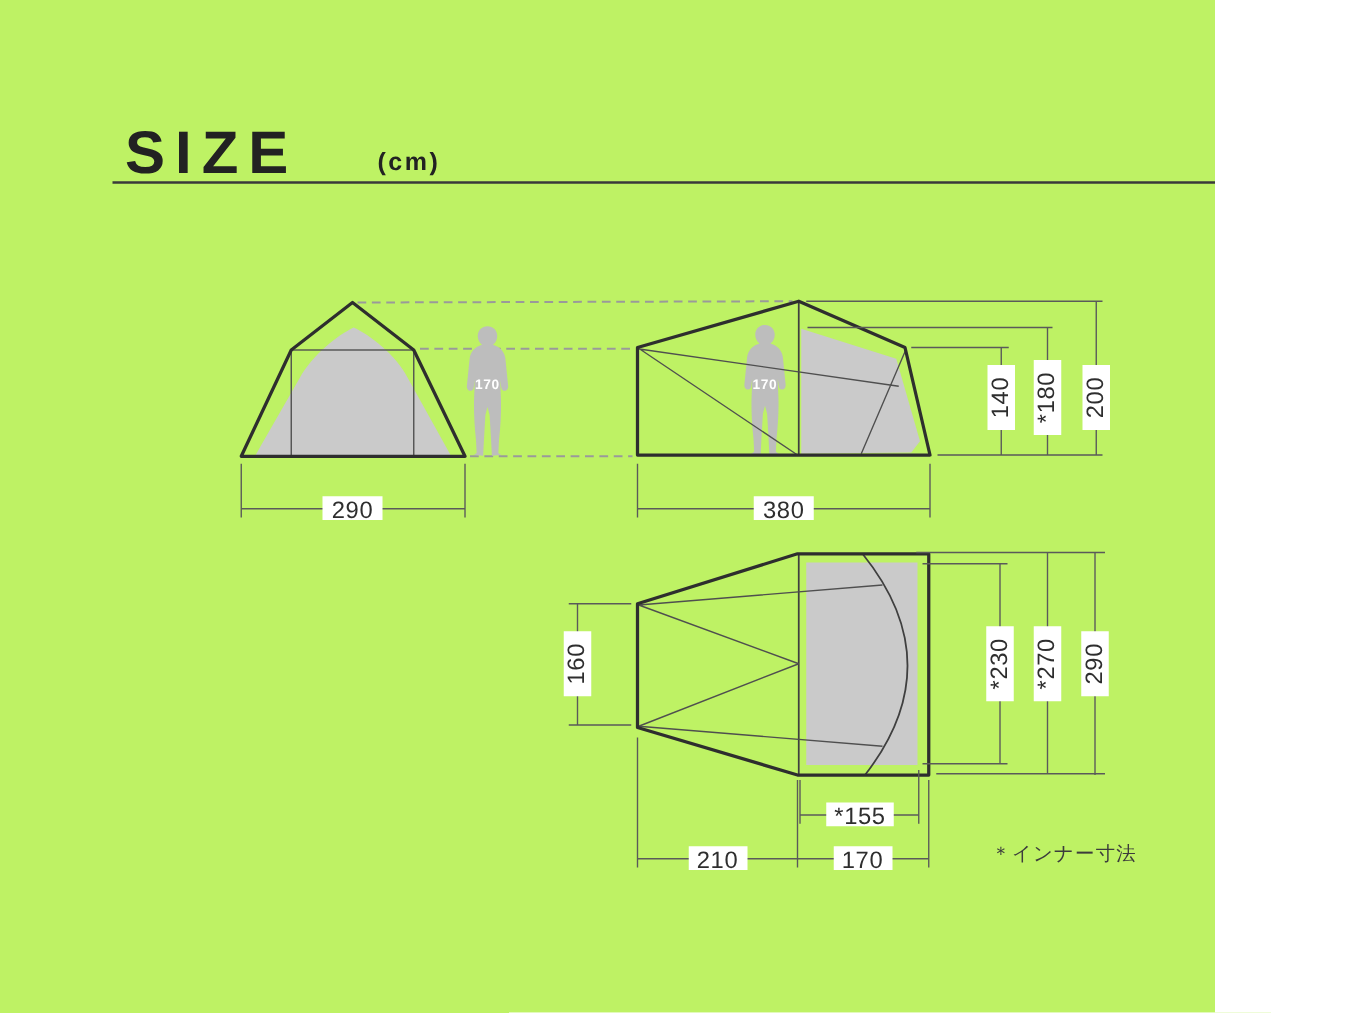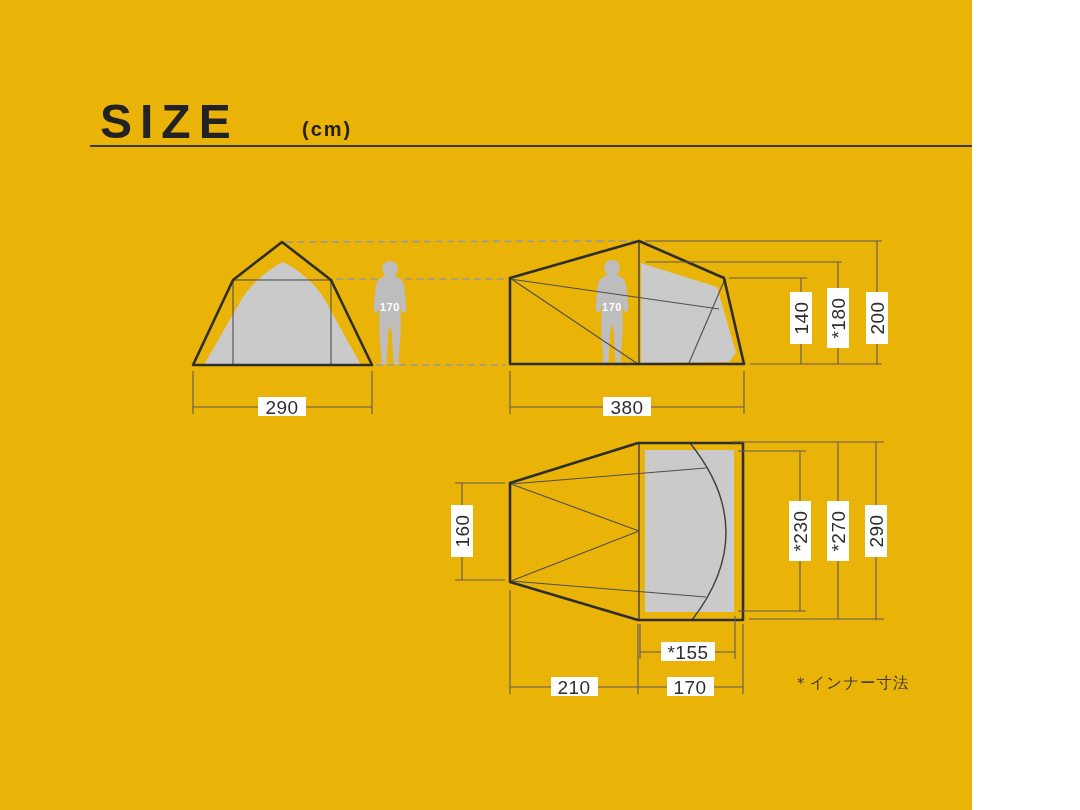--- a/index.html
+++ b/index.html
@@ -1,16 +1,16 @@
 <!DOCTYPE html>
 <html><head>
 <meta charset="utf-8">
 <style>
   html,body{margin:0;padding:0;background:#ffffff;}
-  .page{position:relative;width:972px;height:810px;background:#eab308;overflow:hidden;
+  .page{position:relative;width:972px;height:810px;background:#bef264;overflow:hidden;
         font-family:"Liberation Sans",sans-serif;}
   svg{display:block;}
   .outline{fill:none;stroke:#2e2e2e;stroke-width:2.6;stroke-linejoin:round;stroke-linecap:round;}
   .med{fill:none;stroke:#3f3f3f;stroke-width:1.4;}
   .thin{fill:none;stroke:#4f4f4f;stroke-width:1.1;}
   .dash{fill:none;stroke:#9a9a9a;stroke-width:1.6;stroke-dasharray:7 4.5;}
   .dim{fill:none;stroke:#5a5a5a;stroke-width:1.1;}
   .fill-gray{fill:#cacaca;}
   .fill-human{fill:#bdbdbd;}
   .labelbg{fill:#ffffff;}

